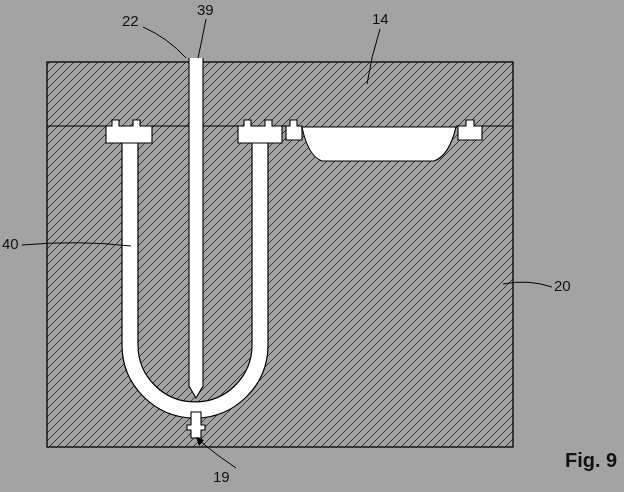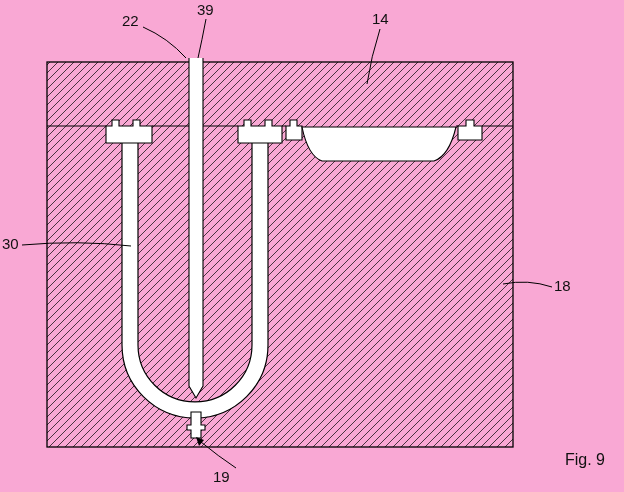--- a/index.html
+++ b/index.html
@@ -4,42 +4,42 @@
 <style>
   html, body {
     margin: 0;
     padding: 0;
     background: #ffffff;
   }
   .stage {
     position: relative;
     width: 624px;
     height: 492px;
-    background: #f9a8d4;
+    background: #a3a3a3;
     font-family: "Liberation Sans", sans-serif;
     overflow: hidden;
   }
   .stage svg {
     position: absolute;
     left: 0;
     top: 0;
   }
   .ref {
     position: absolute;
     font-size: 15px;
     line-height: 16px;
     color: #111111;
     white-space: nowrap;
     user-select: none;
   }
   .caption {
     position: absolute;
-    font-size: 16px;
+    font-size: 20px;
     line-height: 18px;
-    font-weight: normal;
+    font-weight: bold;
     color: #111111;
     white-space: nowrap;
   }
 </style>
 </head>
 <body>
 
 <div class="stage">
 
   <svg width="624" height="492" viewBox="0 0 624 492">
@@ -74,19 +74,19 @@
     <path d="M380,29 Q371,57 367,84" stroke="#000" stroke-width="1" fill="none"></path>
     <path d="M22,245 Q78,240 131,246" stroke="#000" stroke-width="1" fill="none"></path>
     <path d="M552,287 Q528,279 503,284" stroke="#000" stroke-width="1" fill="none"></path>
     <path d="M236,468 Q218,456 201,442" stroke="#000" stroke-width="1" fill="none"></path>
     <polygon points="196,437 204,440 199,446" fill="#000"></polygon>
   </svg>
 
   <span class="ref" style="left:122px; top:13px;">22</span>
   <span class="ref" style="left:197px; top:2px;">39</span>
   <span class="ref" style="left:372px; top:11px;">14</span>
-  <span class="ref" style="left:2px; top:236px;">30</span>
-  <span class="ref" style="left:554px; top:278px;">18</span>
+  <span class="ref" style="left:2px; top:236px;">40</span>
+  <span class="ref" style="left:554px; top:278px;">20</span>
   <span class="ref" style="left:213px; top:469px;">19</span>
 
   <span class="caption" style="left:565px; top:451px;">Fig. 9</span>
 
 </div>
 
 </body></html>

